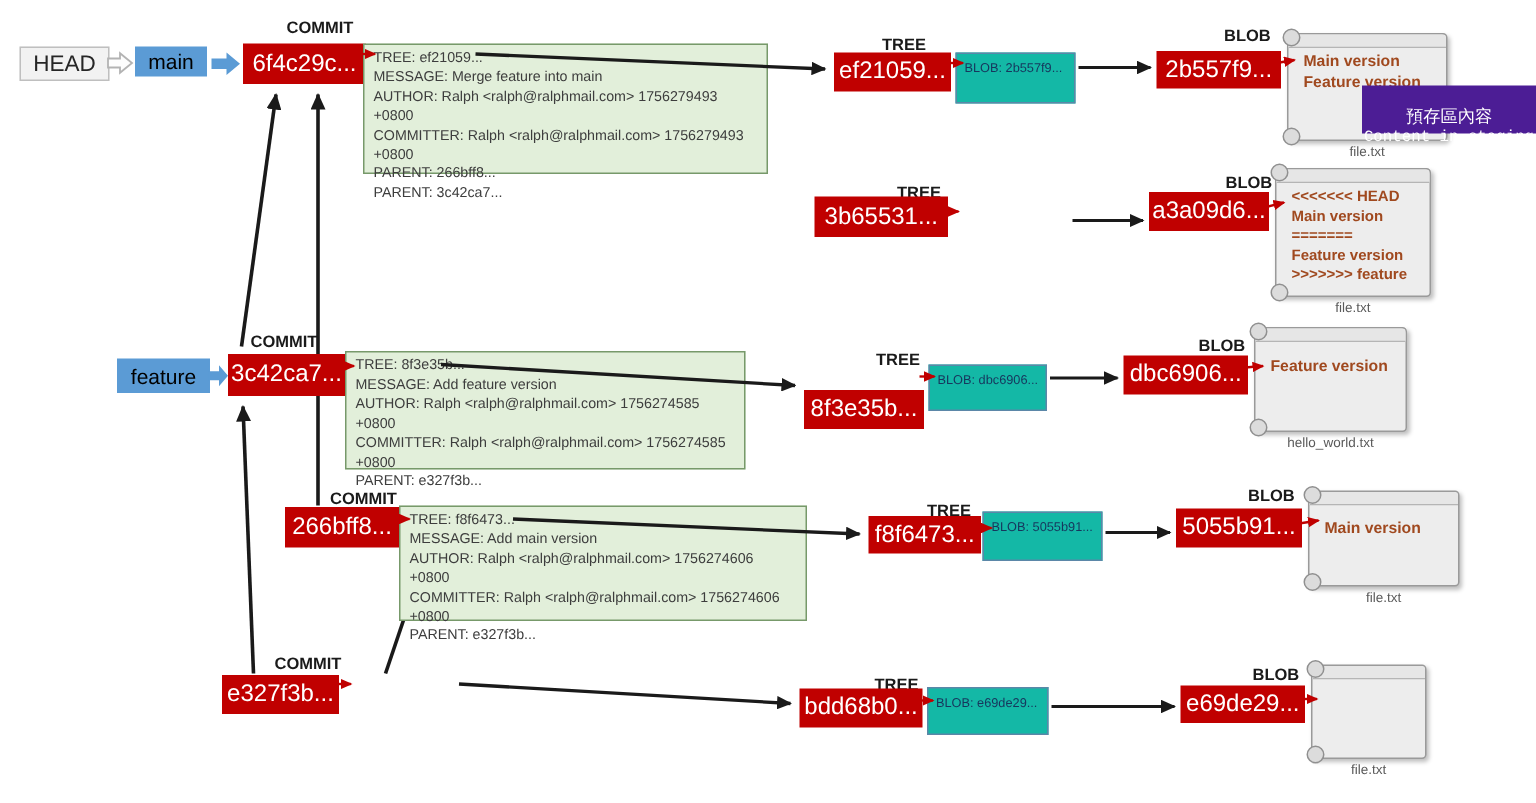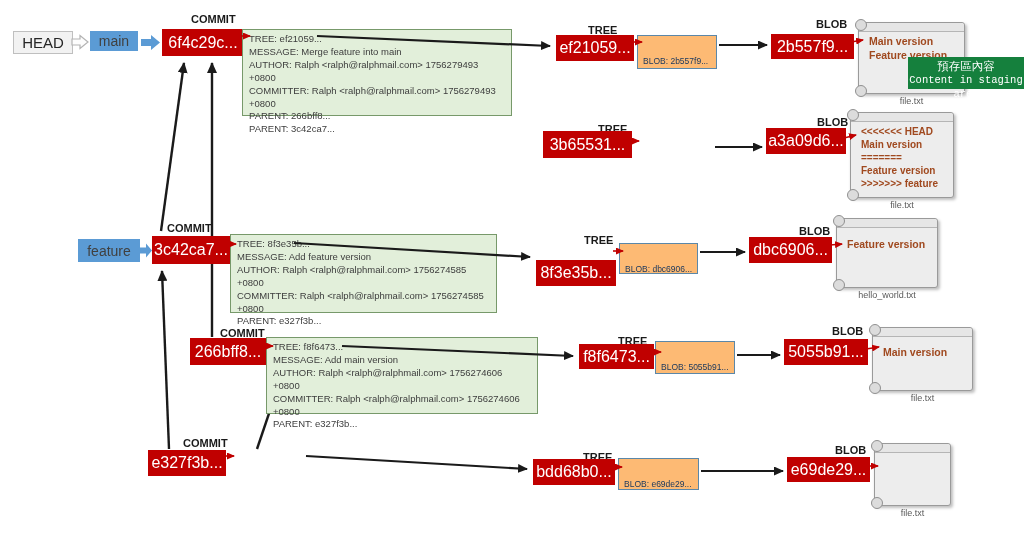--- a/index.html
+++ b/index.html
@@ -1,41 +1,41 @@
 <!DOCTYPE html>
 <html><head>
 <meta charset="utf-8">
 <style>
   html,body{margin:0;padding:0;background:#fff;}
   #canvas{position:relative;width:1024px;height:535px;background:#fff;overflow:hidden;
           font-family:"Liberation Sans",sans-serif;}
   svg.layer{position:absolute;left:0;top:0;pointer-events:none;}
   .headbox{position:absolute;background:#f2f2f2;border:1.5px solid #bfbfbf;color:#262626;
            display:flex;align-items:center;justify-content:center;font-size:15px;}
-  .branch{position:absolute;background:#5b9bd5;color:#404040;display:flex;align-items:center;
+  .branch{position:absolute;background:#5b9bd5;color:#000000;display:flex;align-items:center;
           justify-content:center;font-size:14px;}
   .hash{position:absolute;background:#c00000;color:#fff;display:flex;align-items:center;
         justify-content:center;font-size:16px;}
   .seclabel{position:absolute;font-size:11px;font-weight:600;color:#1a1a1a;}
   .greenbox{position:absolute;background:#e2efda;border:1px solid #77996a;color:#3d3d3d;
             font-size:9.5px;line-height:12.9px;padding:3px 6px;white-space:pre-line;box-sizing:border-box;}
-  .bluebox{position:absolute;background:#fdba74;border:1px solid #5b87a8;color:#17365d;
-           font-size:8.5px;padding:20px 2px 0 5px;box-sizing:border-box;}
+  .bluebox{position:absolute;background:#14b8a6;border:1px solid #5b87a8;color:#17365d;
+           font-size:8.5px;padding:4px 2px 0 5px;box-sizing:border-box;}
   .scroll{position:absolute;background:#ededed;border:1px solid #9a9a9a;border-radius:3px;
           box-shadow:1.5px 2px 3px rgba(0,0,0,0.25);box-sizing:border-box;}
   .scroll::before{content:"";position:absolute;left:-4px;top:-4px;width:10px;height:10px;
           background:#dcdcdc;border:1px solid #909090;border-radius:50%;}
   .scroll::after{content:"";position:absolute;left:-4px;bottom:-4px;width:10px;height:10px;
           background:#dcdcdc;border:1px solid #909090;border-radius:50%;}
   .scroll .band{height:8px;border-bottom:1px solid #b5b5b5;background:#e6e6e6;border-radius:3px 3px 0 0;}
   .scroll .ftext{padding:3px 4px 0 10px;font-size:10.5px;line-height:13.8px;color:#a0491f;
           font-weight:600;white-space:pre-line;}
   .caption{position:absolute;text-align:center;font-size:9px;color:#595959;}
-  .tooltip{position:absolute;left:908px;top:57px;width:116px;height:32px;background:#15803d;
-           color:#fff;text-align:center;z-index:9;box-sizing:border-box;padding-top:2px;}
+  .tooltip{position:absolute;left:908px;top:57px;width:116px;height:32px;background:#4c1d95;
+           color:#fff;text-align:center;z-index:9;box-sizing:border-box;padding-top:14px;}
   .tooltip .t1{font-size:11.5px;line-height:14px;}
   .tooltip .t2{font-size:10.5px;line-height:14px;font-family:Liberation Mono, monospace;}
 </style>
 </head>
 <body>
 
 <div id="canvas">
 
   <svg class="layer" width="1024" height="535">
     <defs>

